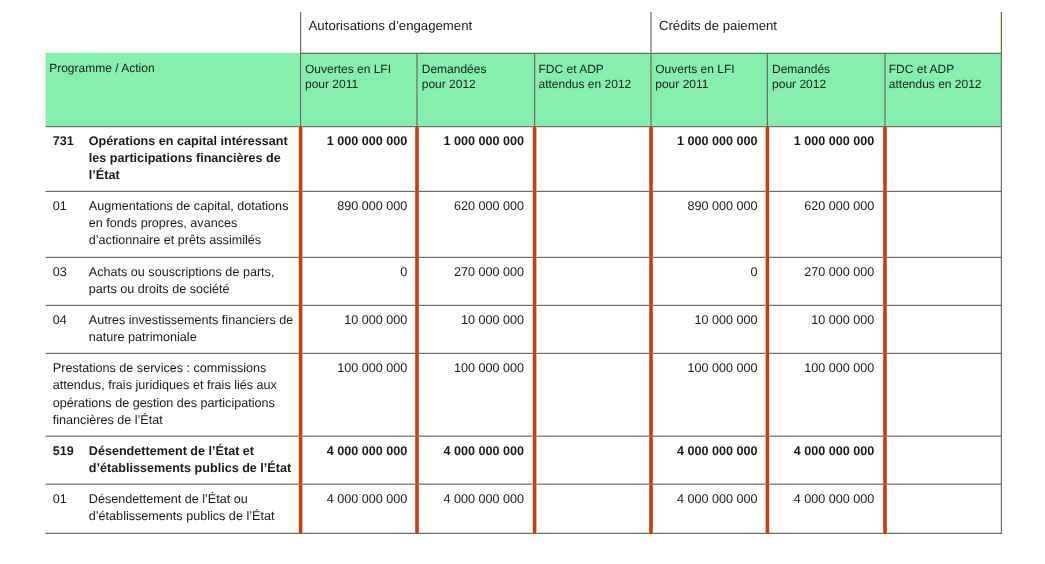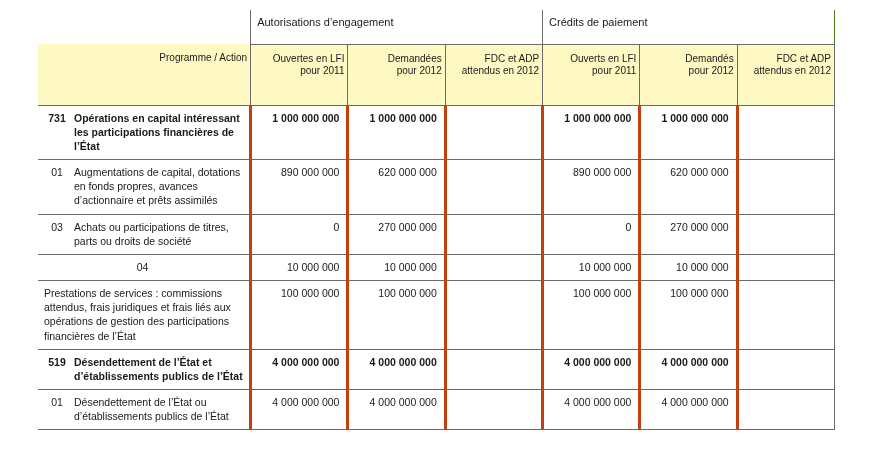--- a/index.html
+++ b/index.html
@@ -51,24 +51,24 @@
     padding: 6px 0 4px 6px !important;
     vertical-align: bottom;
     white-space: nowrap;
   }
   .grp-head-last {
     border-right: 1px solid #4d7c0f;
   }
 
   
   .colhead {
-    background: #fef9c3;
+    background: #86efac;
     border-left: 1px solid #6b6b6b;
     border-bottom: 1px solid #6b6b6b;
-    text-align: right;
+    text-align: left;
     font-size: 10px;
     line-height: 1.25;
     padding: 8px 3px 8px 3px !important;
     height: 44px;
     vertical-align: middle;
     margin-top: 32px;
   }
   .colhead.lastcol { border-right: 1px solid #6b6b6b; }
   .colhead .ln { display: block; }
 
@@ -91,21 +91,20 @@
   }
   .cell-num.lastcol { border-right: 1px solid #6b6b6b; }
 
   .prog-wrap { display: table; width: 100%; }
   .prog-code {
     display: table-cell;
     width: 26px;
     white-space: nowrap;
     vertical-align: top;
     padding-right: 4px;
-    text-align: center;
   }
   .prog-label {
     display: table-cell;
     vertical-align: top;
   }
   .bold { font-weight: bold; }
 
   
   .cell-prog.noleft, .colhead.noleft { border-left: none; }
   .grp-blank.noleft { border-left: none; }
@@ -184,34 +183,35 @@
           <td class="cell-num">620 000 000</td>
           <td class="cell-num"></td>
           <td class="cell-num">890 000 000</td>
           <td class="cell-num">620 000 000</td>
           <td class="cell-num lastcol"></td>
         </tr>
         <tr>
           <td class="cell-prog noleft">
             <div class="prog-wrap">
               <span class="prog-code">03</span>
-              <span class="prog-label">Achats ou participations de titres, parts ou droits de société</span>
+              <span class="prog-label">Achats ou souscriptions de parts, parts ou droits de société</span>
             </div>
           </td>
           <td class="cell-num">0</td>
           <td class="cell-num">270 000 000</td>
           <td class="cell-num"></td>
           <td class="cell-num">0</td>
           <td class="cell-num">270 000 000</td>
           <td class="cell-num lastcol"></td>
         </tr>
         <tr>
           <td class="cell-prog noleft">
             <div class="prog-wrap">
               <span class="prog-code">04</span>
+              <span class="prog-label">Autres investissements financiers de nature patrimoniale</span>
             </div>
           </td>
           <td class="cell-num">10 000 000</td>
           <td class="cell-num">10 000 000</td>
           <td class="cell-num"></td>
           <td class="cell-num">10 000 000</td>
           <td class="cell-num">10 000 000</td>
           <td class="cell-num lastcol"></td>
         </tr>
         <tr>

